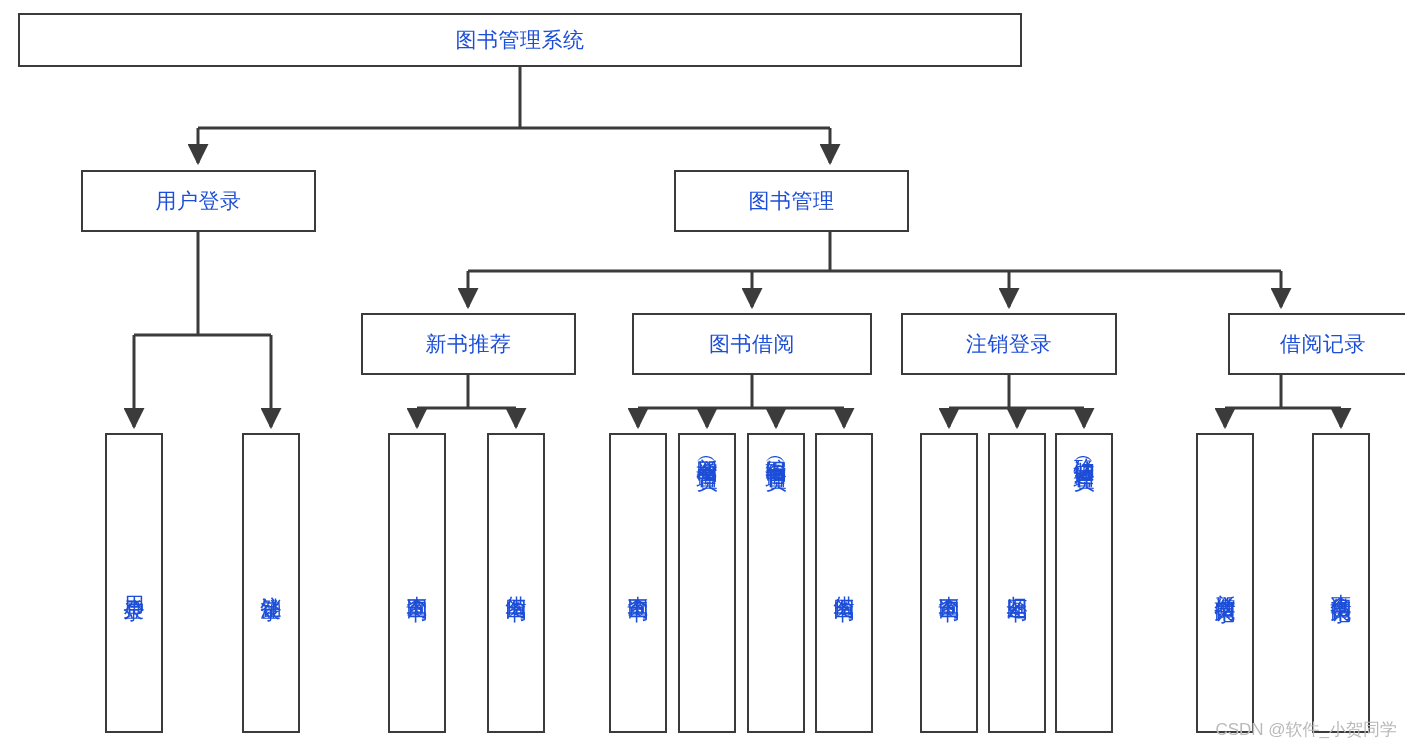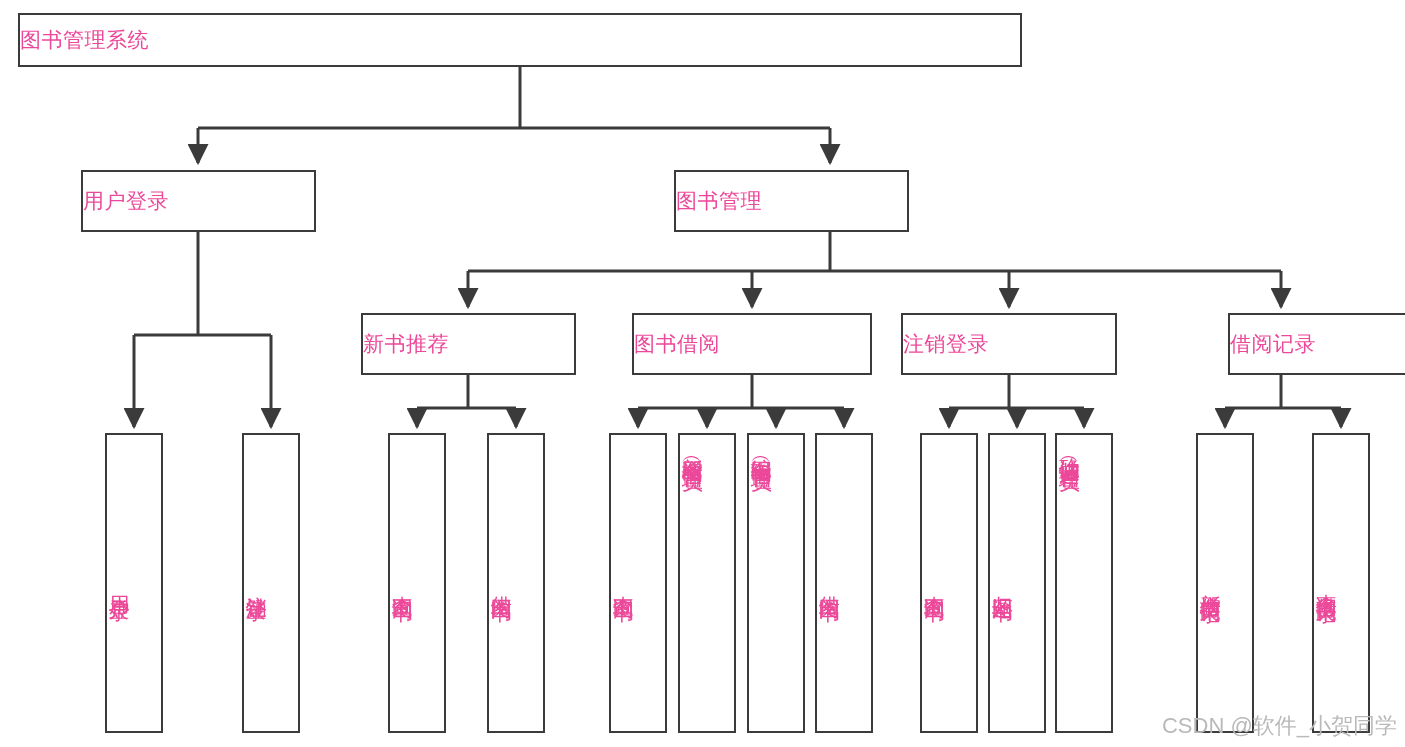--- a/index.html
+++ b/index.html
@@ -26,21 +26,22 @@
     width: 1405px;
     height: 747px;
   }
   .node {
     position: absolute;
     box-sizing: border-box;
     background: #ffffff;
     border: 2px solid #3b3b3b;
     display: flex;
     align-items: center;
-    color: #ec4899;
+    justify-content: center;
+    color: #1d4ed8;
   }
   .node .label {
     font-size: 21px;
     line-height: 1.15;
     letter-spacing: 0.5px;
     white-space: nowrap;
   }
   .node.leaf .label {
     writing-mode: vertical-rl;
     text-orientation: upright;
@@ -54,21 +55,21 @@
     padding-top: 6px;
   }
   .node.leaf.centerline {
     align-items: center;
     padding-top: 0;
   }
   .watermark {
     position: absolute;
     right: 8px;
     bottom: 6px;
-    font-size: 22px;
+    font-size: 17px;
     color: #b9b9b9;
     white-space: nowrap;
     pointer-events: none;
     text-align: right;
   }
 </style>
 </head>
 <body>
 
 <div id="canvas">

